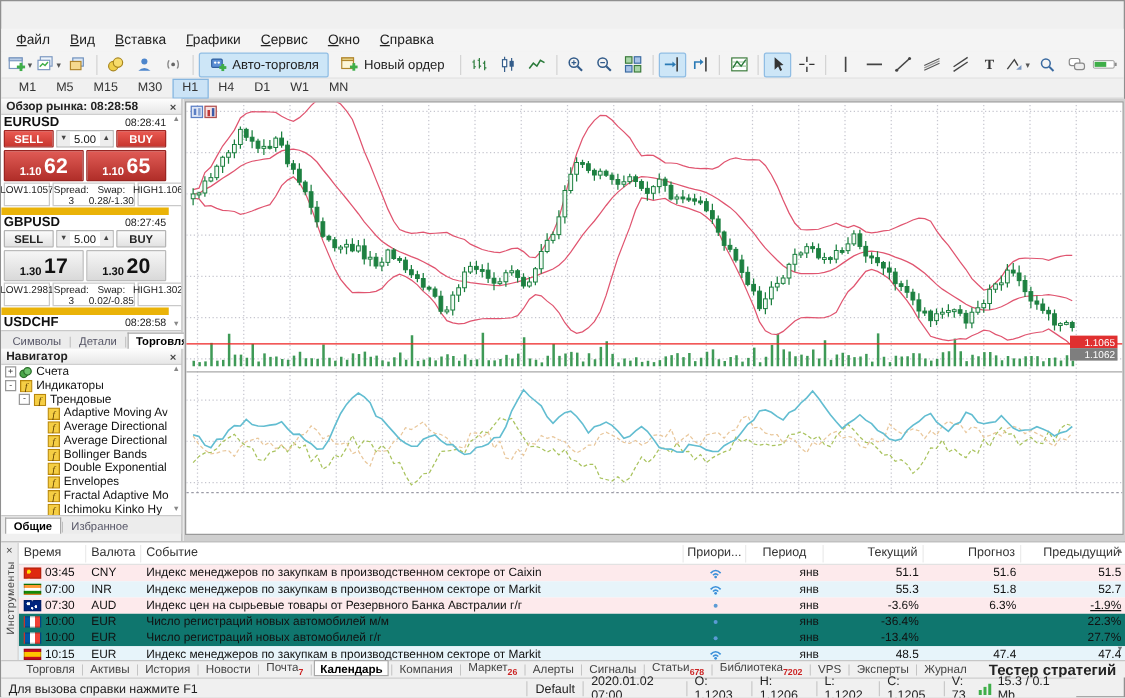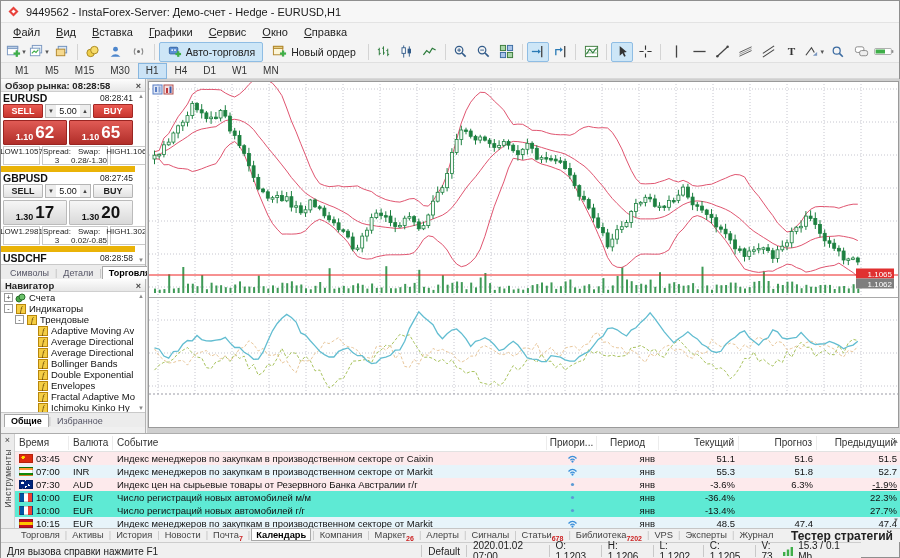--- a/index.html
+++ b/index.html
@@ -85,21 +85,21 @@
 .cal-row{display:flex;align-items:center;height:13px;font-size:9.5px;color:#111}
 .cal-row>span{padding:0 4px;overflow:hidden;white-space:nowrap;height:13px;line-height:13px}
 .c-time{width:54px;flex:none;display:flex;align-items:center;gap:3px}
 .c-cur{width:44px;flex:none}
 .c-event{flex:1}
 .c-pri{width:50px;flex:none;text-align:center;display:flex;align-items:center;justify-content:center}
 .c-per{width:62px;flex:none;text-align:right}
 .c-act{width:80px;flex:none;text-align:right}
 .c-fc{width:78px;flex:none;text-align:right}
 .c-prev{width:84px;flex:none;text-align:right}
-.tone-pink{background:#fdeaec}.tone-blue{background:#e7f4fa}.tone-white{background:#5eead4}
+.tone-pink{background:#fdeaec}.tone-blue{background:#e7f4fa}.tone-white{background:#0f766e}
 .u{text-decoration:underline}
 .flag{width:14px;height:9px;flex:none;border:1px solid rgba(0,0,0,0.18)}
 .flag-cn{background:radial-gradient(circle at 26% 34%,#ffde00 0 1.6px,transparent 1.7px),#de2910}
 .flag-in{background:linear-gradient(#ff9933 33%,#fff 33% 66%,#138808 66%)}
 .flag-au{background:radial-gradient(circle at 22% 28%,#fff 0 1.4px,transparent 1.5px),radial-gradient(circle at 72% 62%,#fff 0 1px,transparent 1.1px),radial-gradient(circle at 48% 80%,#fff 0 1px,transparent 1.1px),#00247d}
 .flag-fr{background:linear-gradient(90deg,#0055a4 33%,#fff 33% 66%,#ef4135 66%)}
 .flag-es{background:linear-gradient(#c60b1e 25%,#ffc400 25% 75%,#c60b1e 75%)}
 .cal-up{position:absolute;right:2px;top:4px;font-size:6px;color:#777;z-index:4}
 .cal-dn{position:absolute;right:2px;top:83px;font-size:6px;color:#777;z-index:4}
 
@@ -115,29 +115,20 @@
 .st-items{display:flex;align-items:center}
 .st-sep{width:1px;height:12px;background:#c9c9c9;margin:0 6px}
 .st-net{margin-left:auto;display:flex;align-items:center;gap:4px;padding-right:10px}
 svg{display:block}
 </style>
 </head>
 <body>
 
 <div class="app">
 
-  <div class="titlebar">
-    <span>
-        <svg width="13" height="13" viewBox="0 0 14 14">
-          <rect x="3.2" y="3.2" width="7.6" height="7.6" transform="rotate(45 7 7)" fill="#e8423c"></rect>
-          <rect x="5.4" y="5.4" width="3.2" height="3.2" transform="rotate(45 7 7)" fill="#fff"></rect>
-        </svg>
-      </span>
-    <span class="title-text">9449562 - InstaForex-Server: Демо-счет - Hedge - EURUSD,H1</span>
-  </div>
 
   <div class="menubar" id="menubar">
       <span class="menu-item">Файл</span>
       <span class="menu-item">Вид</span>
       <span class="menu-item">Вставка</span>
       <span class="menu-item">Графики</span>
       <span class="menu-item">Сервис</span>
       <span class="menu-item">Окно</span>
       <span class="menu-item">Справка</span>
     </div>

